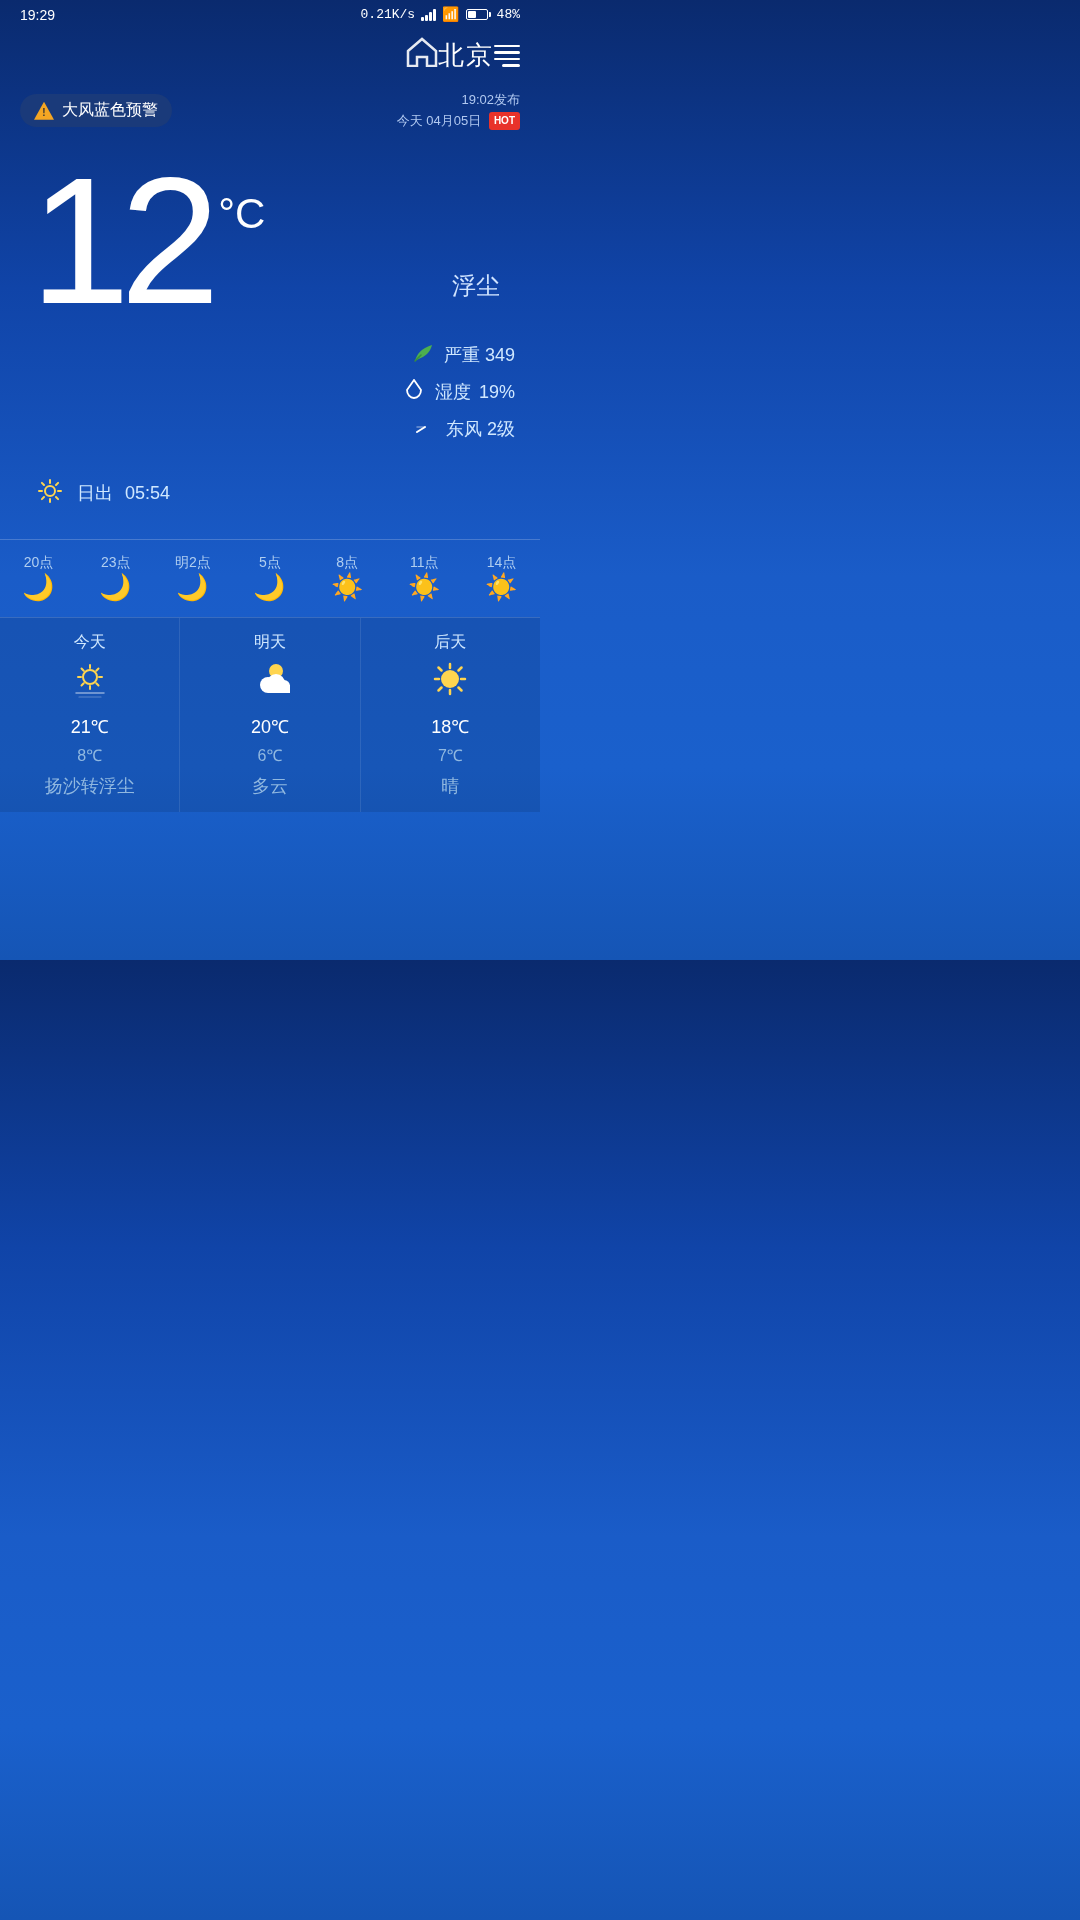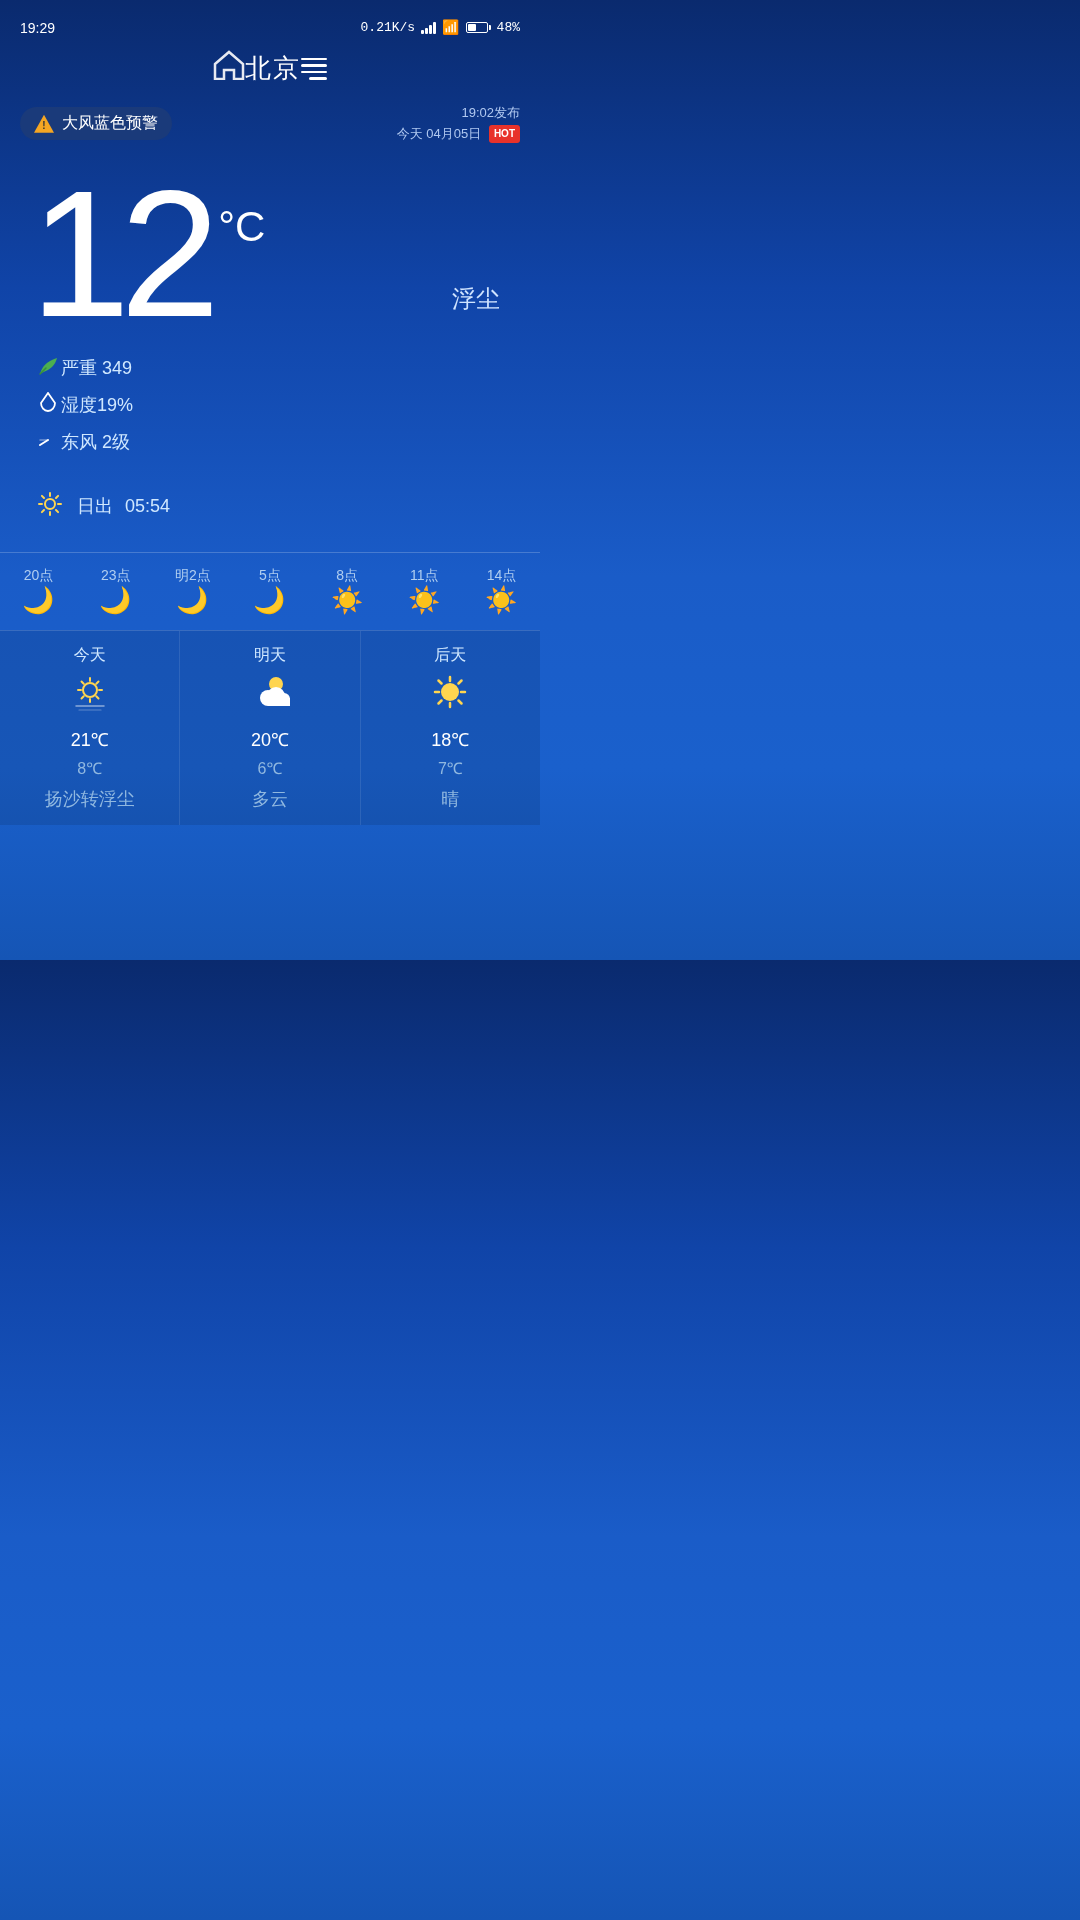--- a/index.html
+++ b/index.html
@@ -11,21 +11,21 @@
       font-family: 'PingFang SC', 'Microsoft YaHei', sans-serif;
       color: #fff;
       overflow-x: hidden;
     }
 
     
     .status-bar {
       display: flex;
       justify-content: space-between;
       align-items: center;
-      padding: 19px 20px 6px;
+      padding: 6px 20px 6px;
       font-size: 14px;
       font-weight: 500;
     }
     .status-right {
       display: flex;
       align-items: center;
       gap: 6px;
       font-size: 13px;
       font-family: Liberation Mono, monospace;
     }
@@ -55,21 +55,21 @@
     }
     .battery-tip {
       width: 2px; height: 5px;
       background: #fff;
       border-radius: 0 1px 1px 0;
     }
 
     
     .top-nav {
       display: flex;
-      justify-content: center;
+      justify-content: flex-end;
       align-items: center;
       padding: 8px 20px 12px;
     }
     .home-icon {
       font-size: 26px;
       color: #fff;
       opacity: 0.9;
     }
     .city-name {
       font-size: 26px;
@@ -170,24 +170,25 @@
       font-weight: 300;
     }
 
     
     .info-section {
       padding: 10px 25px 20px 35px;
     }
     .info-row {
       display: flex;
       align-items: center;
-      gap: 0;
+      gap: 8px;
       margin-bottom: 10px;
       font-size: 18px;
       color: #d0e8ff;
+      justify-content: flex-end;
     }
     .info-icon {
       width: 26px;
       text-align: center;
       font-size: 20px;
     }
 
     
     .sun-section {
       padding: 5px 25px 20px 35px;

